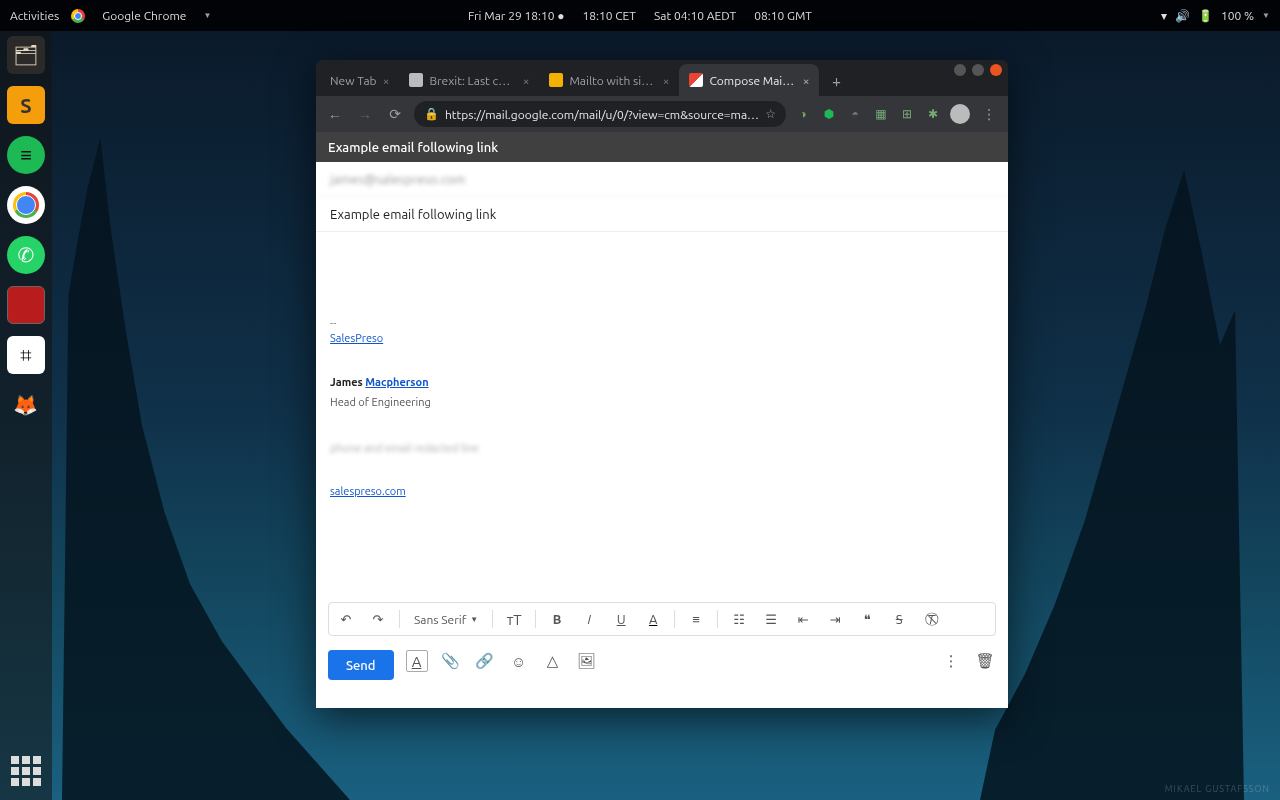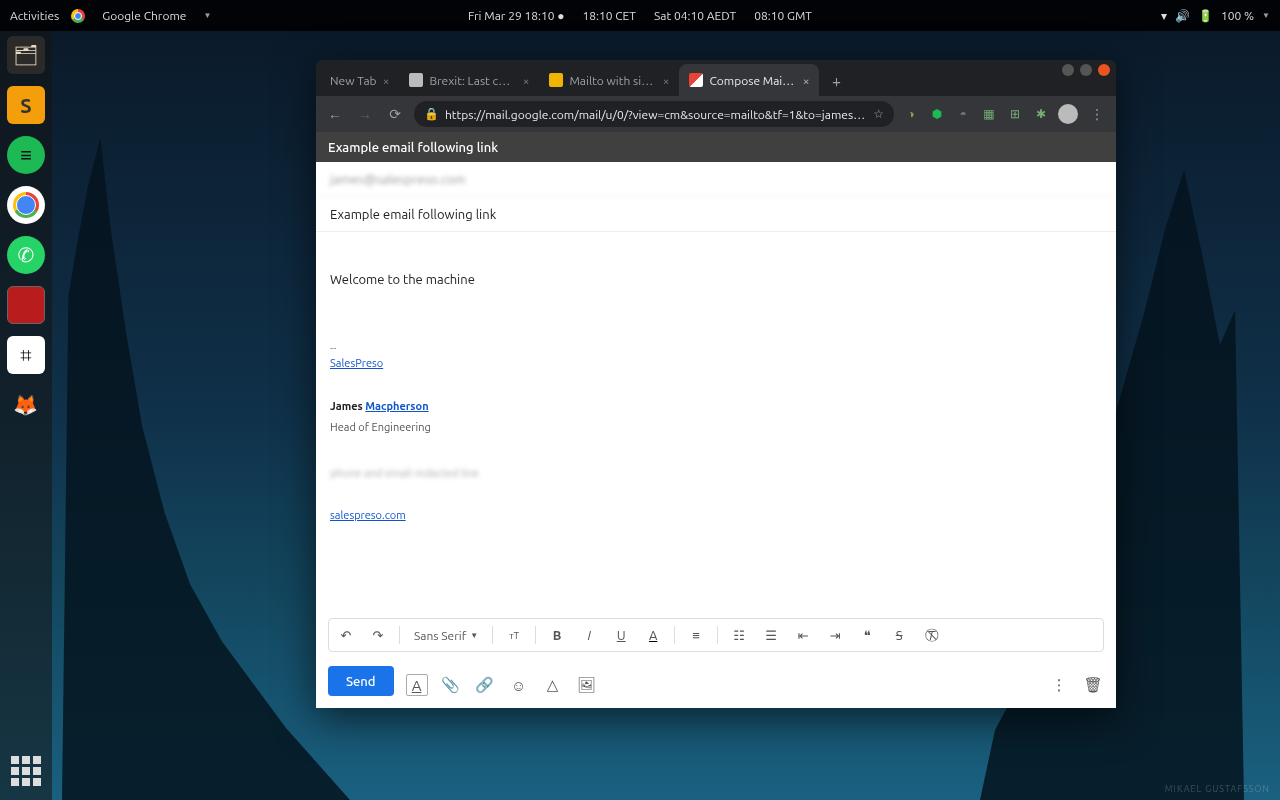--- a/index.html
+++ b/index.html
@@ -28,21 +28,21 @@
 .dock-spotify { background:#1db954; border-radius:50%; color:#111;}
 .dock-chrome { background:#fff; border-radius:50%; }
 .dock-whatsapp{ background:#25d366; border-radius:50%; color:#fff;}
 .dock-red { background:#b91c1c; border:1px solid #666;}
 .dock-slack{ background:#fff;}
 .dock-gimp { background:transparent; color:#8b7355;}
 .apps-grid { position:absolute; bottom:14px; display:grid; grid-template-columns:repeat(3,8px); gap:3px; cursor:pointer;}
 .apps-grid span{ width:8px;height:8px;background:#ddd;}
 
 
-.window { position:absolute; left:316px; top:60px; width:800px; height:648px; background:#202124; border-radius:6px 6px 0 0; box-shadow: 0 10px 40px rgba(0,0,0,.6); display:flex; flex-direction:column; overflow:hidden; z-index:6;}
+.window { position:absolute; left:316px; top:60px; width:692px; height:648px; background:#202124; border-radius:6px 6px 0 0; box-shadow: 0 10px 40px rgba(0,0,0,.6); display:flex; flex-direction:column; overflow:hidden; z-index:6;}
 .win-controls{ position:absolute; right:6px; top:4px; display:flex; gap:6px;}
 .wc{ width:12px;height:12px;border-radius:50%; cursor:pointer;}
 .wc.min{background:#555;} .wc.max{background:#555;} .wc.close{background:#e95420;}
 
 .tabstrip{ height:36px; display:flex; align-items:flex-end; padding-left:4px; padding-right:80px;}
 .tab{ height:32px; padding:0 10px; display:flex; align-items:center; gap:6px; color:#9aa0a6; font-size:12px; max-width:140px; border-radius:8px 8px 0 0; cursor:pointer; position:relative;}
 .tab.active{ background:#35363a; color:#e8eaed;}
 .tab .favicon{ width:14px;height:14px; flex-shrink:0;}
 .tab .label{ white-space:nowrap; overflow:hidden; text-overflow:ellipsis; flex:1;}
 .tab .tclose{ font-size:12px; opacity:.7; cursor:pointer;}
@@ -64,21 +64,21 @@
 .editor .small{ font-size:11px; line-height:1.4;}
 .editor .name{ font-size:11px; }
 .editor .title{ font-size:11px; color:#555;}
 .editor .blurred{ filter:blur(2px); color:#aaa; font-size:11px;}
 
 .format-toolbar{ border:1px solid #ddd; margin:0 12px 6px; padding:4px 6px; display:flex; align-items:center; gap:10px; border-radius:4px; font-size:13px; color:#555;}
 .ft-btn{ width:22px;height:24px; display:flex;align-items:center;justify-content:center; cursor:pointer; border-radius:3px;}
 .ft-sep{ width:1px; height:18px; background:#ddd;}
 .ft-font{ font-size:12px; padding:0 4px; display:flex; gap:4px; align-items:center; cursor:pointer;}
 
-.send-row{ padding:8px 12px 12px; display:flex; align-items:flex-end; gap:12px;}
+.send-row{ padding:8px 12px 28px; display:flex; align-items:flex-start; gap:12px;}
 .send-btn{ background:#1a73e8; color:#fff; border:none; padding:8px 18px; font-size:13px; font-weight:500; border-radius:4px; cursor:pointer;}
 .srow-btn{ width:22px; height:22px; color:#555; display:flex;align-items:center;justify-content:center; cursor:pointer; font-size:15px;}
 .srow-btn.boxed{ border:1px solid #aaa; border-radius:2px; padding:0 3px;}
 .send-row .spacer{flex:1;}
 
 .credit{ position:absolute; right:10px; bottom:6px; font-size:9px; color:rgba(255,255,255,.2); letter-spacing:1px;}
 </style>
 </head>
 <body>
 
@@ -181,21 +181,20 @@
     <div class="navbtn">⋮</div>
   </div>
 
   <div class="compose-header">Example email following link</div>
 
   <div class="compose-body">
     <div class="field recip">james@salespreso.com</div>
     <div class="field">Example email following link</div>
     <div class="editor">
       <div>&nbsp;</div>
-      <div>Welcome to the machine</div>
       <div>&nbsp;</div>
       <div>&nbsp;</div>
       <div class="sig-sep small">--</div>
       <div class="small"><a>SalesPreso</a></div>
       <div>&nbsp;</div>
       <div class="name"><b><span>James </span><a>Macpherson</a></b></div>
       <div class="title">Head of Engineering</div>
       <div>&nbsp;</div>
       <div class="blurred">phone and email redacted line</div>
       <div>&nbsp;</div>
@@ -204,21 +203,21 @@
 
     <div class="format-toolbar">
       <div class="ft-btn">↶</div>
       <div class="ft-btn">↷</div>
       <div class="ft-sep"></div>
       <div class="ft-font">
           <span>Sans Serif</span>
           <span style="font-size:8px;">▼</span>
         </div>
       <div class="ft-sep"></div>
-      <div class="ft-btn" style="font-size:10px;">тT</div>
+      <div class="ft-btn" style="font-size:15px;">тT</div>
       <div class="ft-sep"></div>
       <div class="ft-btn">
           <b>B</b>
         </div>
       <div class="ft-btn">
           <i>I</i>
         </div>
       <div class="ft-btn">
           <u>U</u>
         </div>

